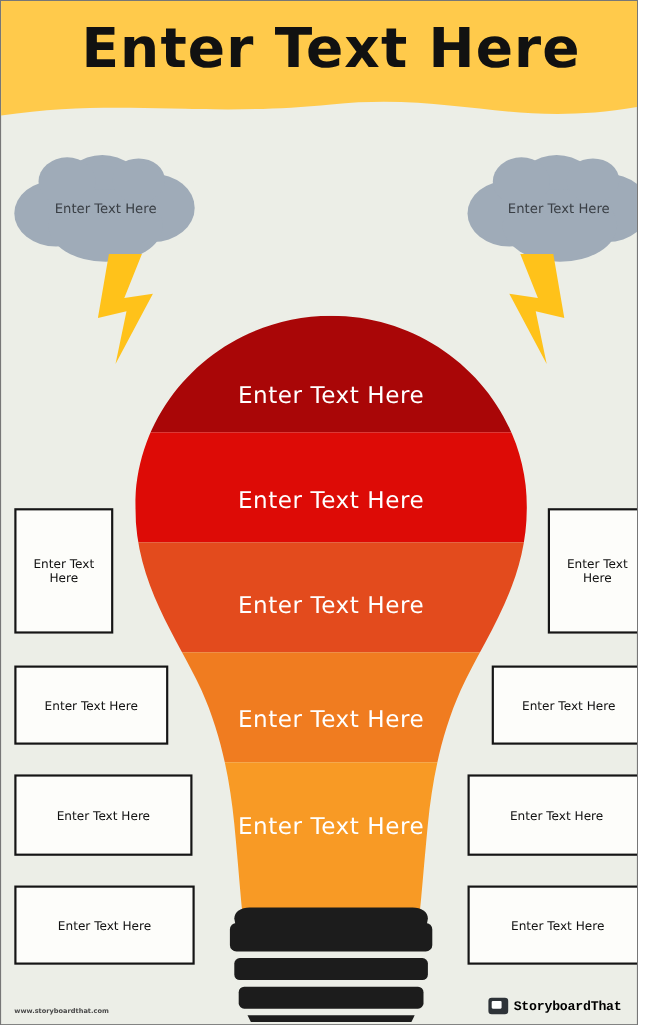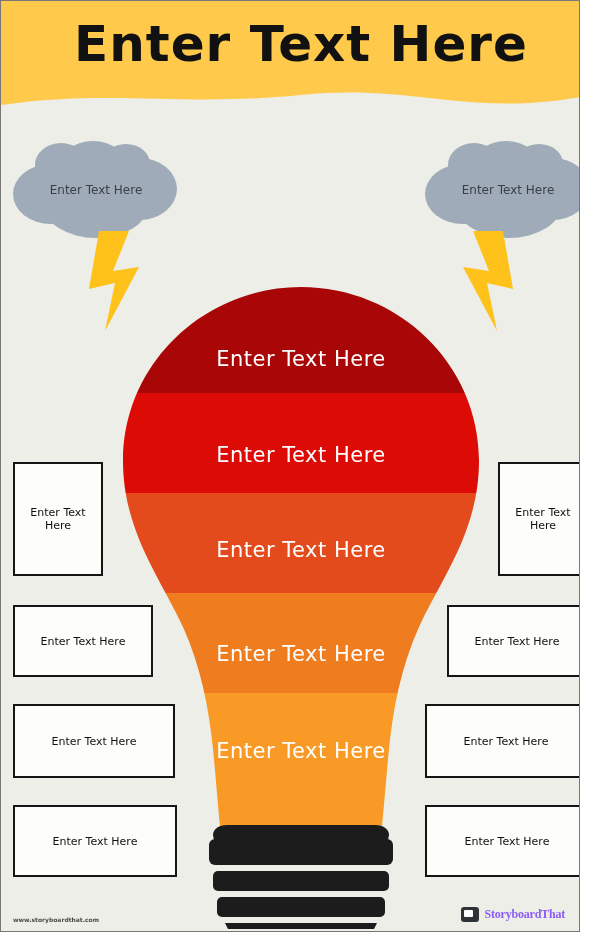--- a/index.html
+++ b/index.html
@@ -121,22 +121,22 @@
     left: 3px;
     top: 3px;
     width: 9px;
     height: 7px;
     background: #ffffff;
     border-radius: 1px;
   }
   .brand-text {
     font-size: 12px;
     font-weight: bold;
-    color: #8b5cf6;
-    font-family: Liberation Serif, serif;
+    color: #000000;
+    font-family: Liberation Mono, monospace;
     letter-spacing: -0.2px;
   }
 </style>
 </head>
 <body>
 
 <div id="poster">
 
   <div class="header-band">
     <svg width="600" height="118" viewBox="0 0 600 118">

